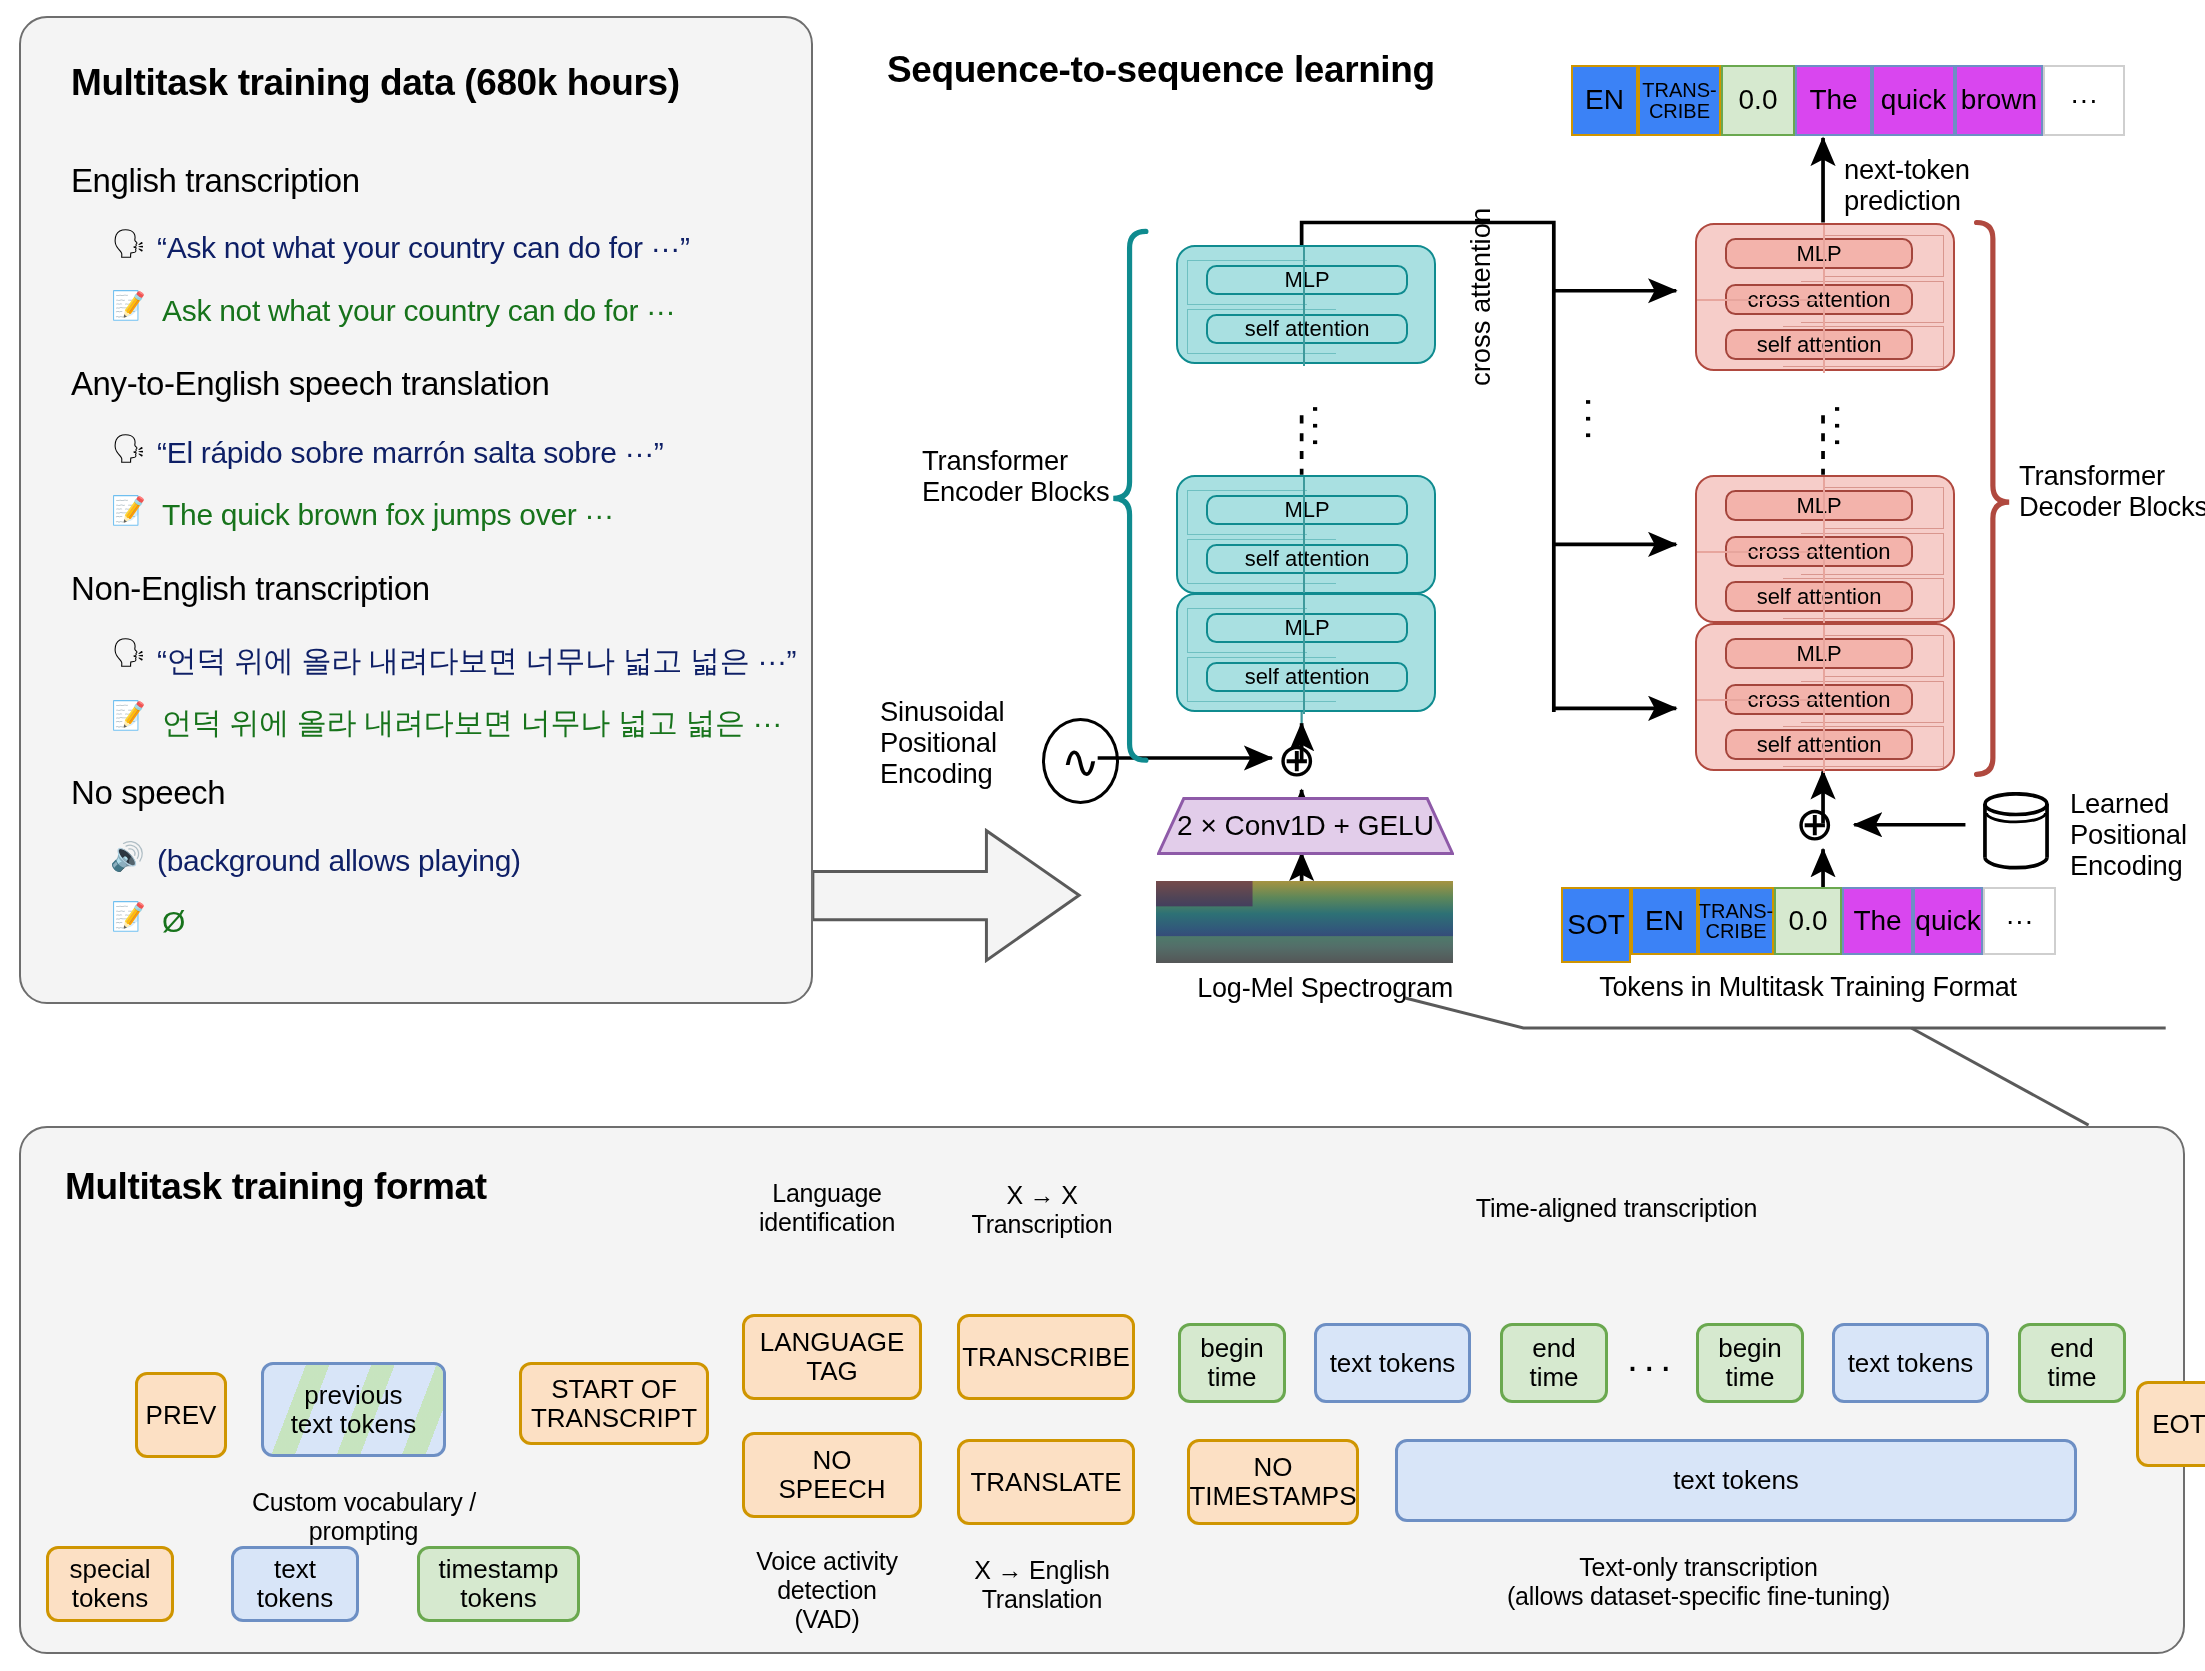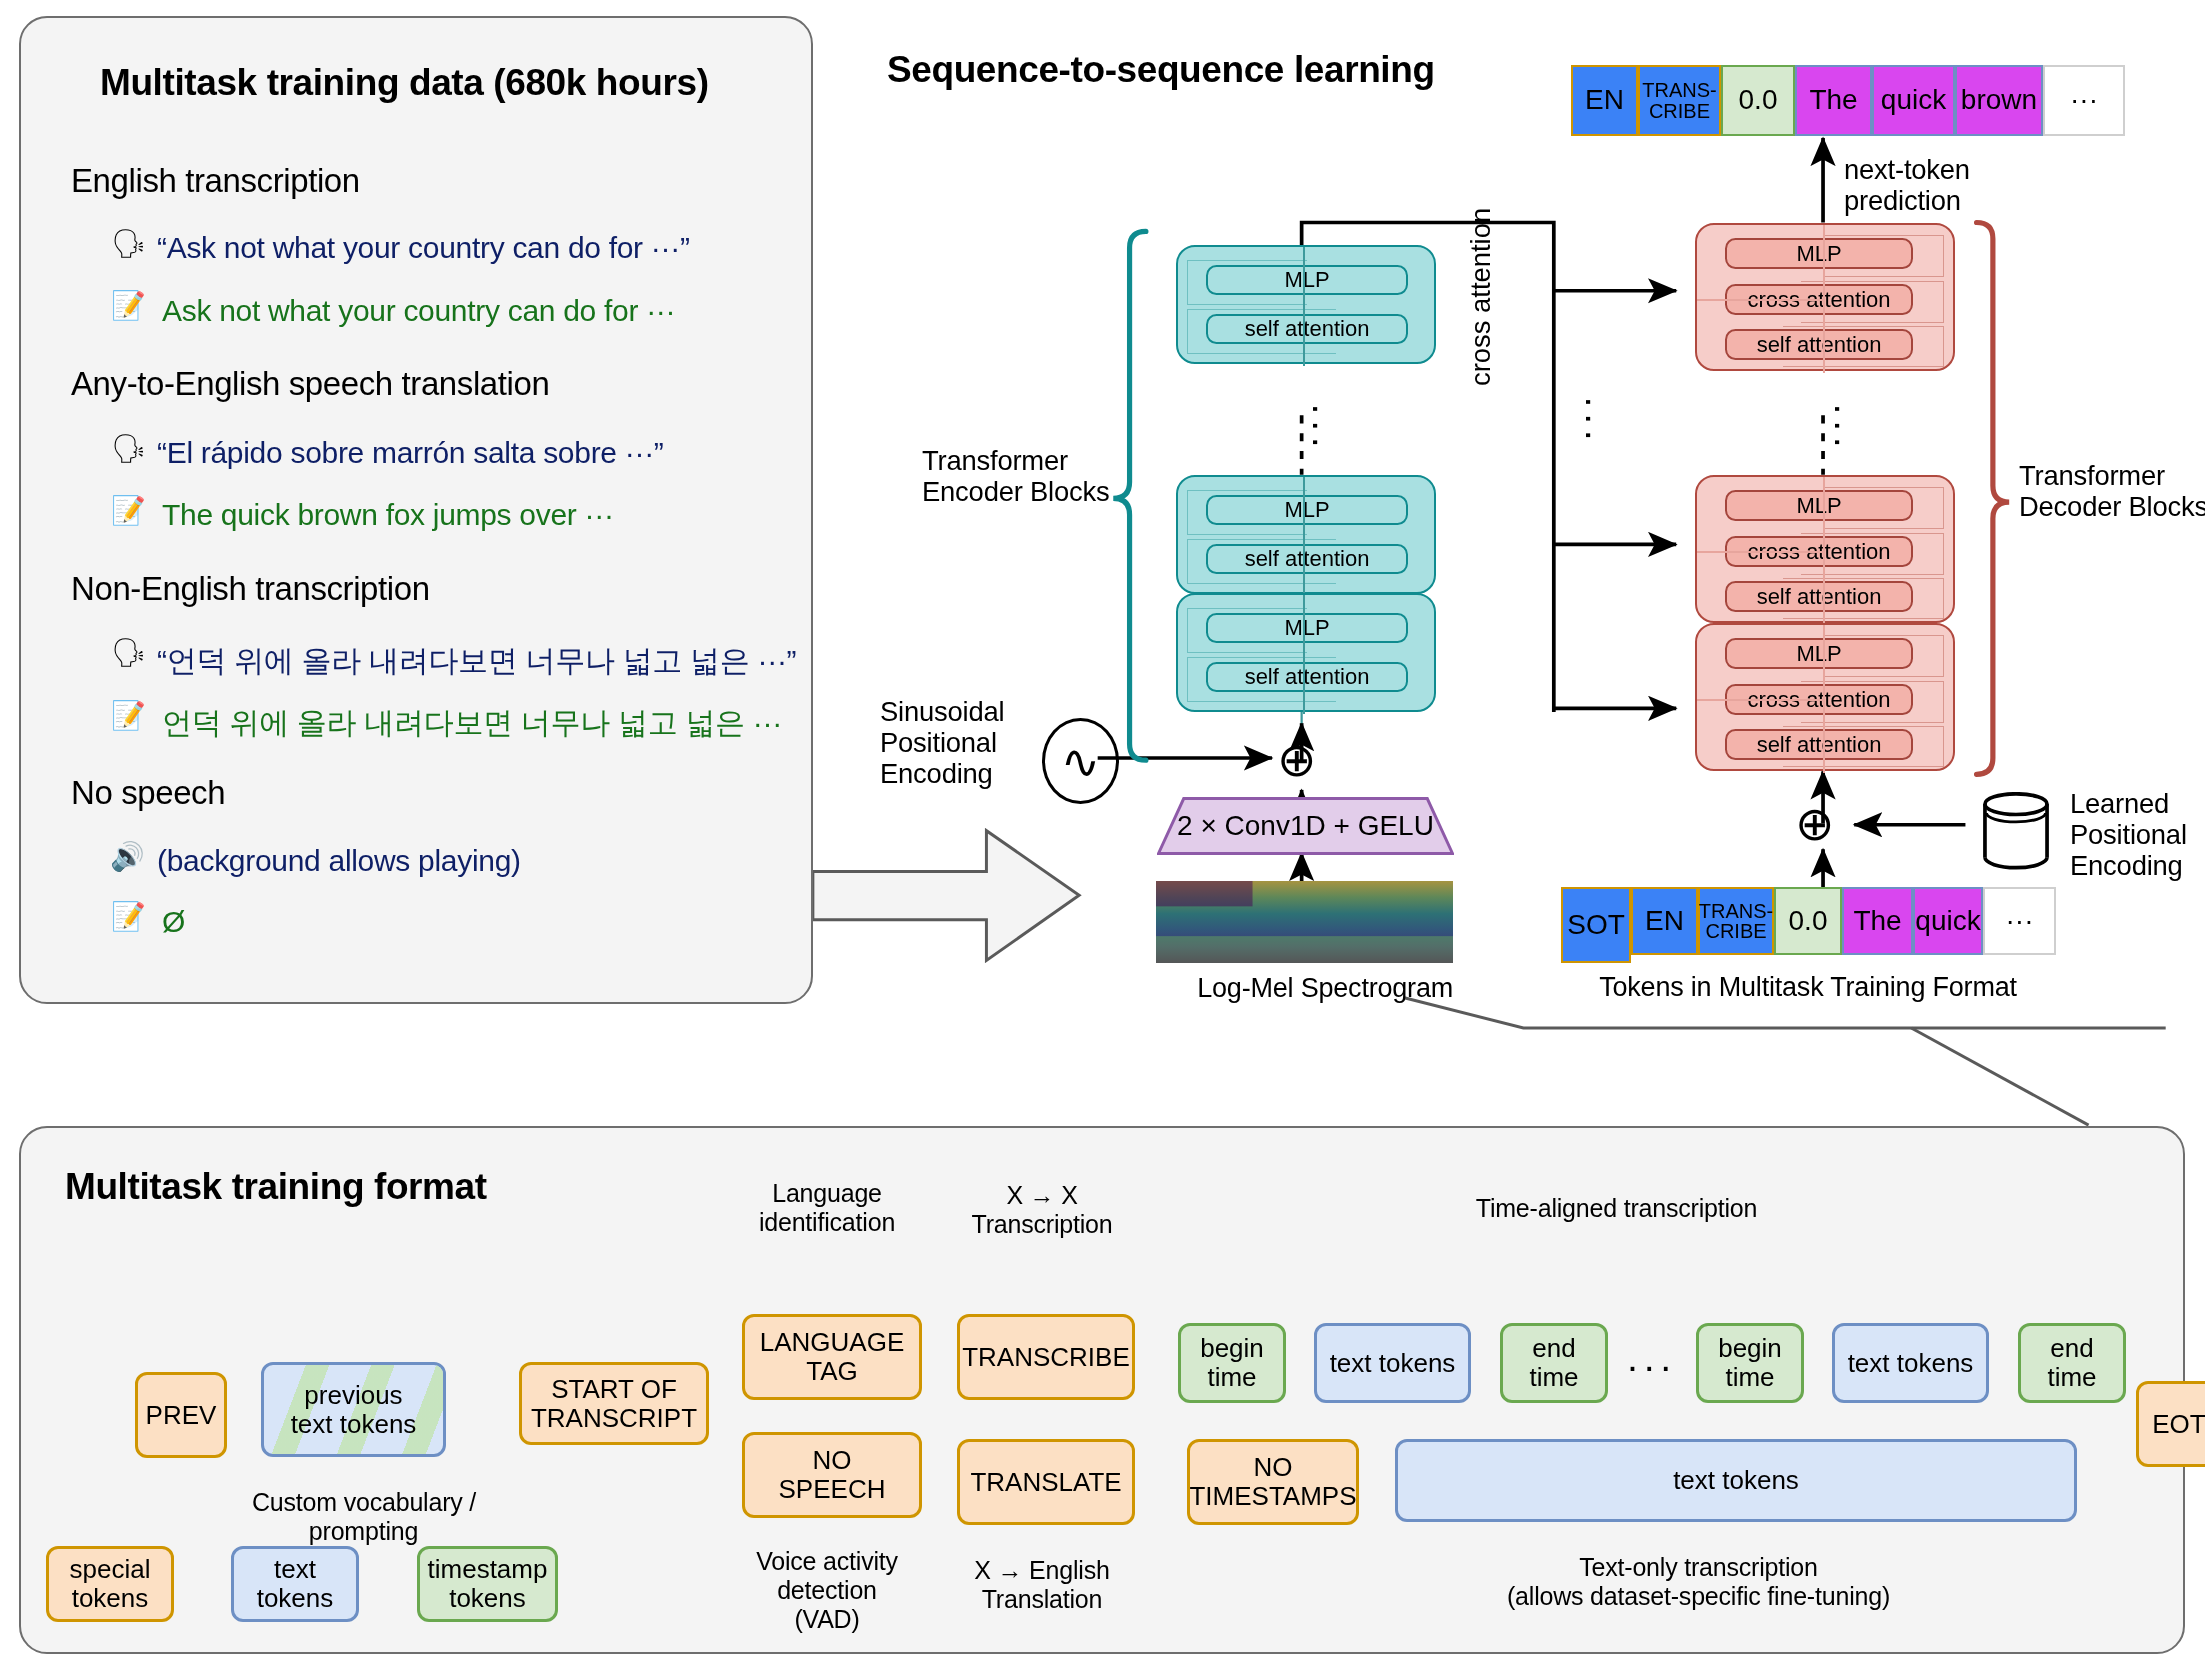--- a/index.html
+++ b/index.html
@@ -146,21 +146,21 @@
   <line x1="1400" y1="2098" x2="1400" y2="2032" stroke="#ff2d2d" stroke-width="6" marker-end="url(#ahr)"></line>
 
   <path d="M1566,1720 q0,-22 22,-22 L2170,1698 q22,0 22,-22 q0,22 22,22 L2796,1698 q22,0 22,22" fill="none" stroke="#ff2d2d" stroke-width="6" stroke-linecap="round"></path>
 
   <path d="M1884,2042 q0,22 22,22 L2280,2064 q22,0 22,22 q0,-22 22,-22 L2776,2064 q22,0 22,-22" fill="none" stroke="#ff2d2d" stroke-width="6" stroke-linecap="round"></path>
 
 </svg>
 
 <div class="abs" id="training-data-panel"></div>
 
-<div class="abs panel-title" style="left:71px;top:62px;margin-left:29px;">Multitask training data (680k hours)</div>
+<div class="abs panel-title" style="left:71px;top:62px;">Multitask training data (680k hours)</div>
 
 <div class="abs section-head" style="left:71px;top:162px;">English transcription</div>
 <div class="abs ic" style="left:111px;top:230px;">🗣</div>
 <div class="abs speech-line" style="left:157px;top:231px;">“Ask not what your country can do for ···”</div>
 <div class="abs ic" style="left:111px;top:292px;">📝</div>
 <div class="abs text-line" style="left:162px;top:294px;">Ask not what your country can do for ···</div>
 
 <div class="abs section-head" style="left:71px;top:365px;">Any-to-English speech translation</div>
 <div class="abs ic" style="left:111px;top:435px;">🗣</div>
 <div class="abs speech-line" style="left:157px;top:436px;">“El rápido sobre marrón salta sobre ···”</div>
@@ -342,21 +342,21 @@
 <div class="abs caption" style="left:1561px;top:972px;width:494px;">Tokens in Multitask Training Format</div>
 
 <div class="abs" id="format-panel"></div>
 
 <div class="abs panel-title" style="left:65px;top:1166px;">Multitask training format</div>
 
 <div class="abs node n-special" style="left:46px;top:1546px;width:128px;height:76px;white-space:pre;">special
 tokens</div>
 <div class="abs node n-text" style="left:231px;top:1546px;width:128px;height:76px;white-space:pre;">text
 tokens</div>
-<div class="abs node n-time" style="left:417px;top:1546px;width:141px;height:76px;white-space:pre;">timestamp
+<div class="abs node n-time" style="left:417px;top:1546px;width:163px;height:76px;white-space:pre;">timestamp
 tokens</div>
 
 <div class="abs node n-special" style="left:135px;top:1372px;width:92px;height:86px;">PREV</div>
 
 <div class="abs node n-prev" style="left:261px;top:1362px;width:185px;height:95px;">
   <span style="white-space:pre;">previous
 text tokens</span>
 </div>
 
 <div class="abs node n-special" style="left:519px;top:1362px;width:190px;height:83px;white-space:pre;">START OF

